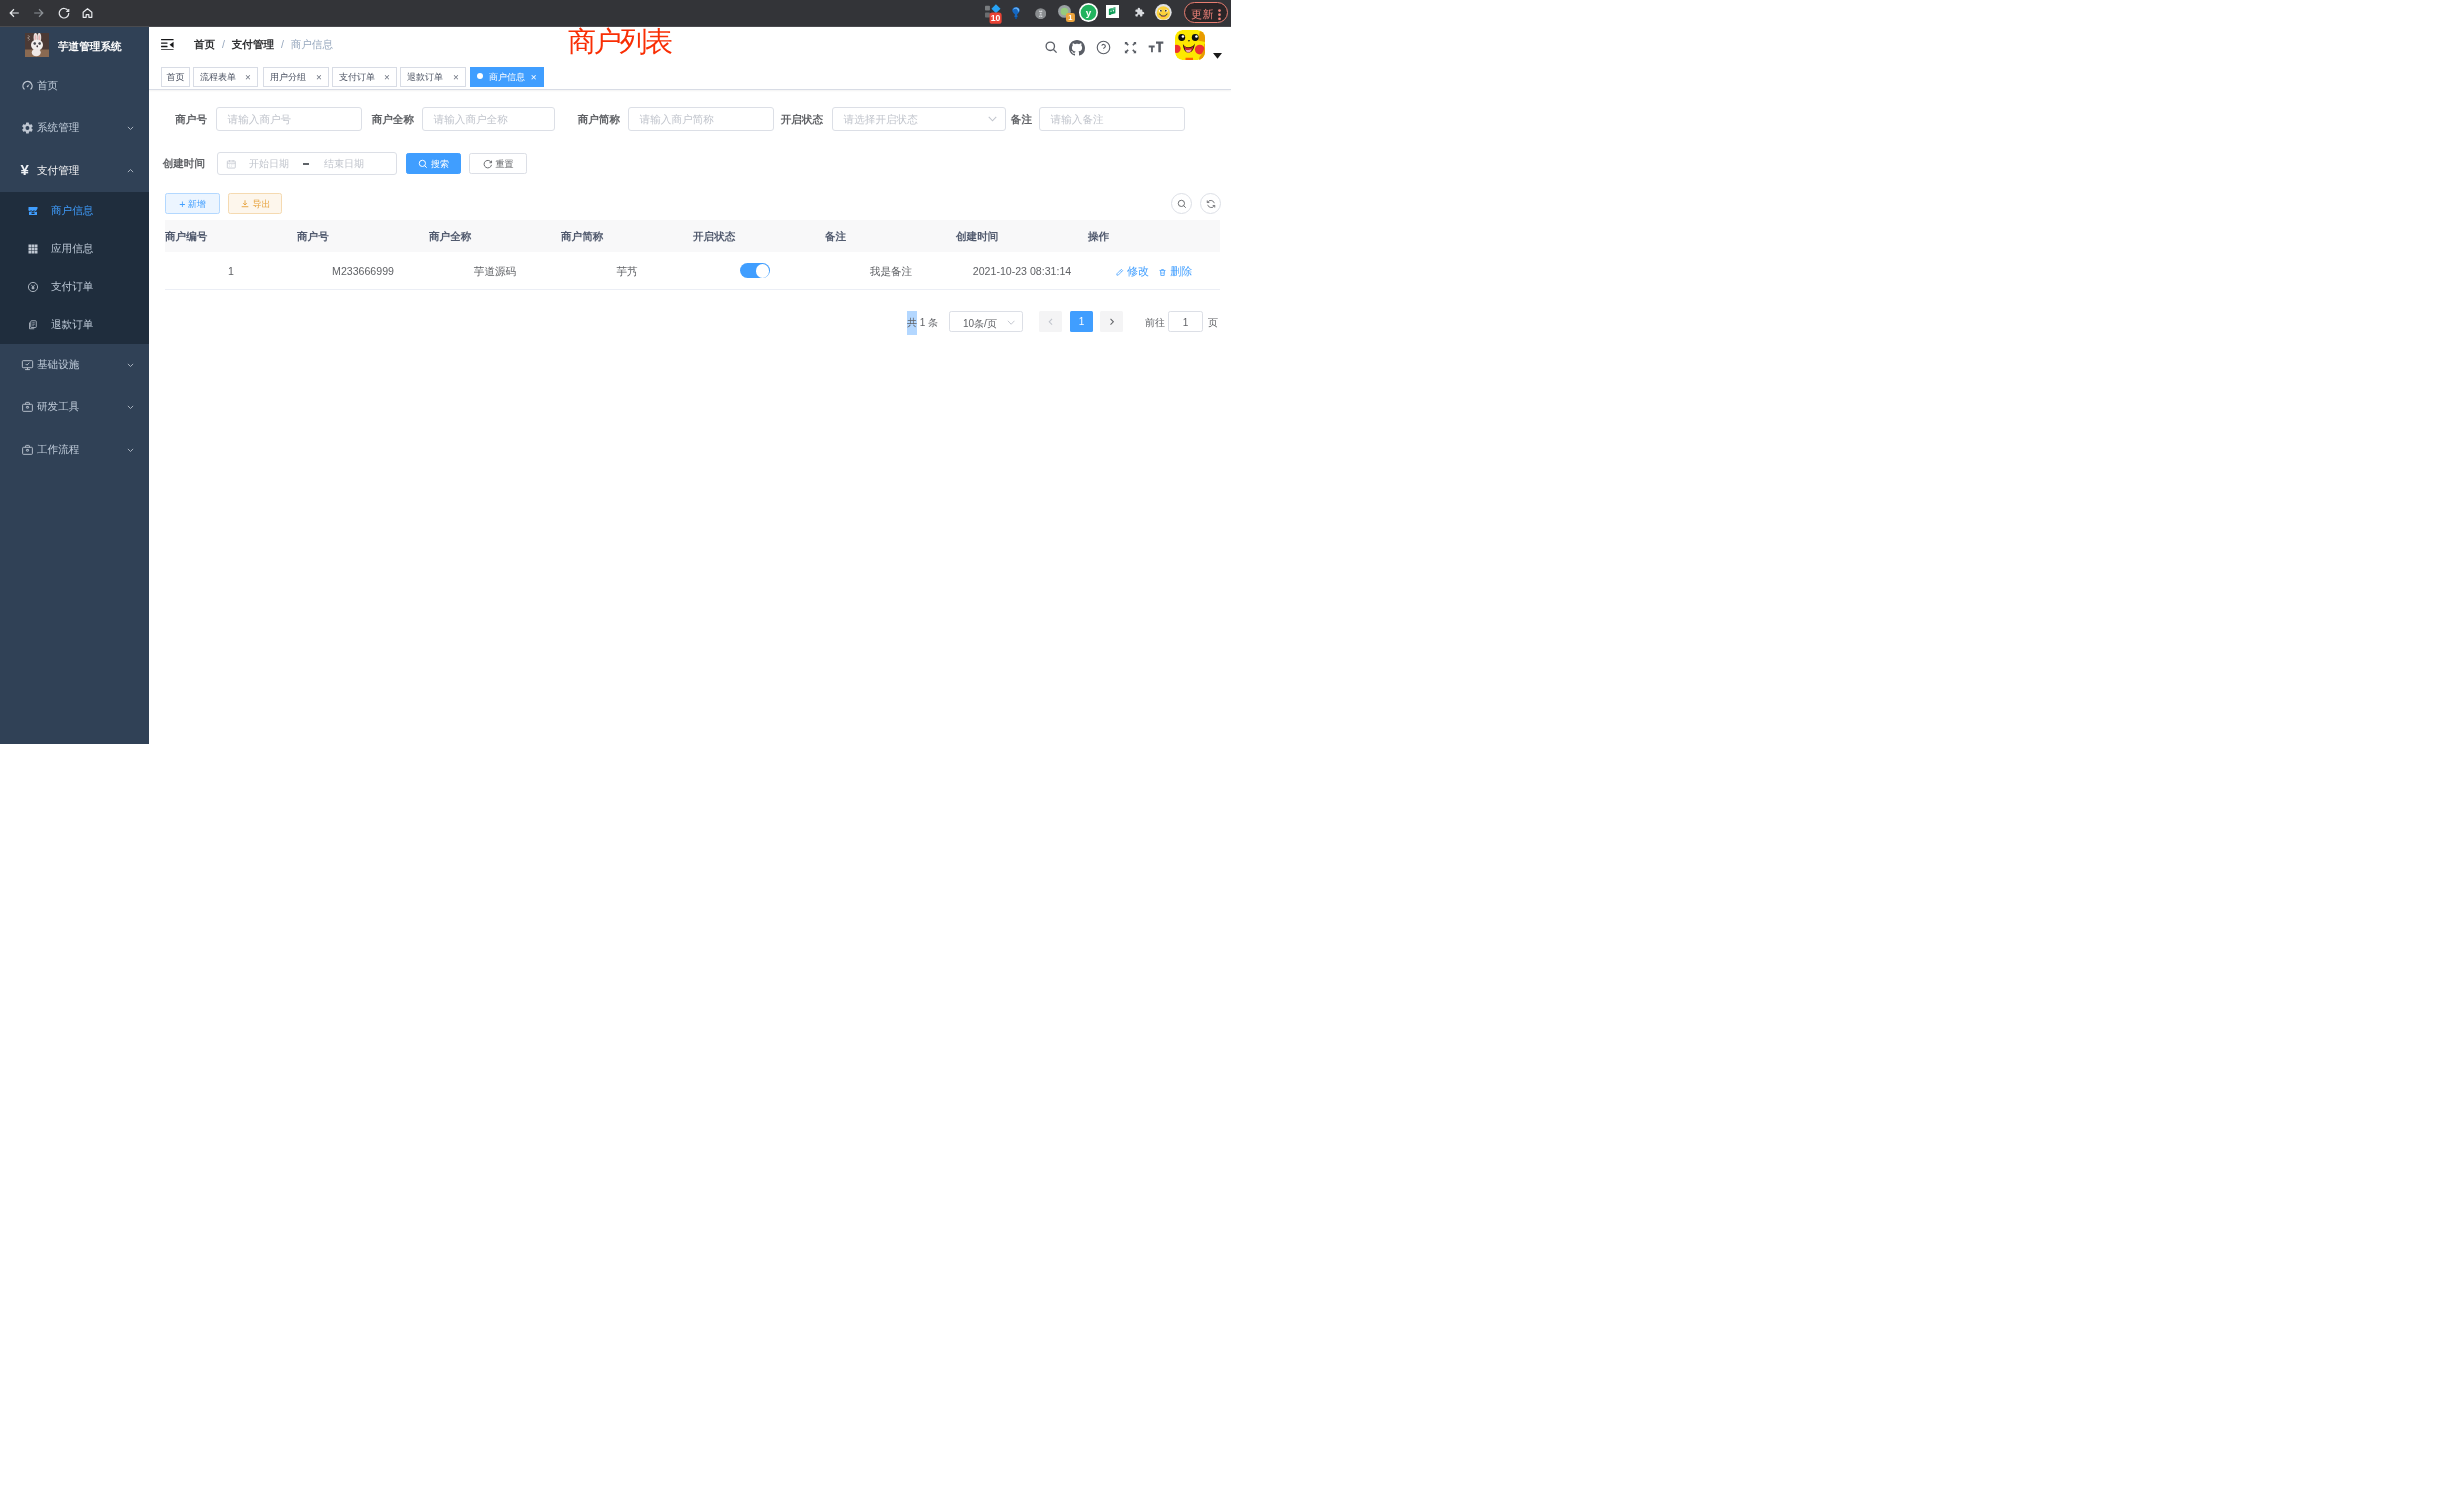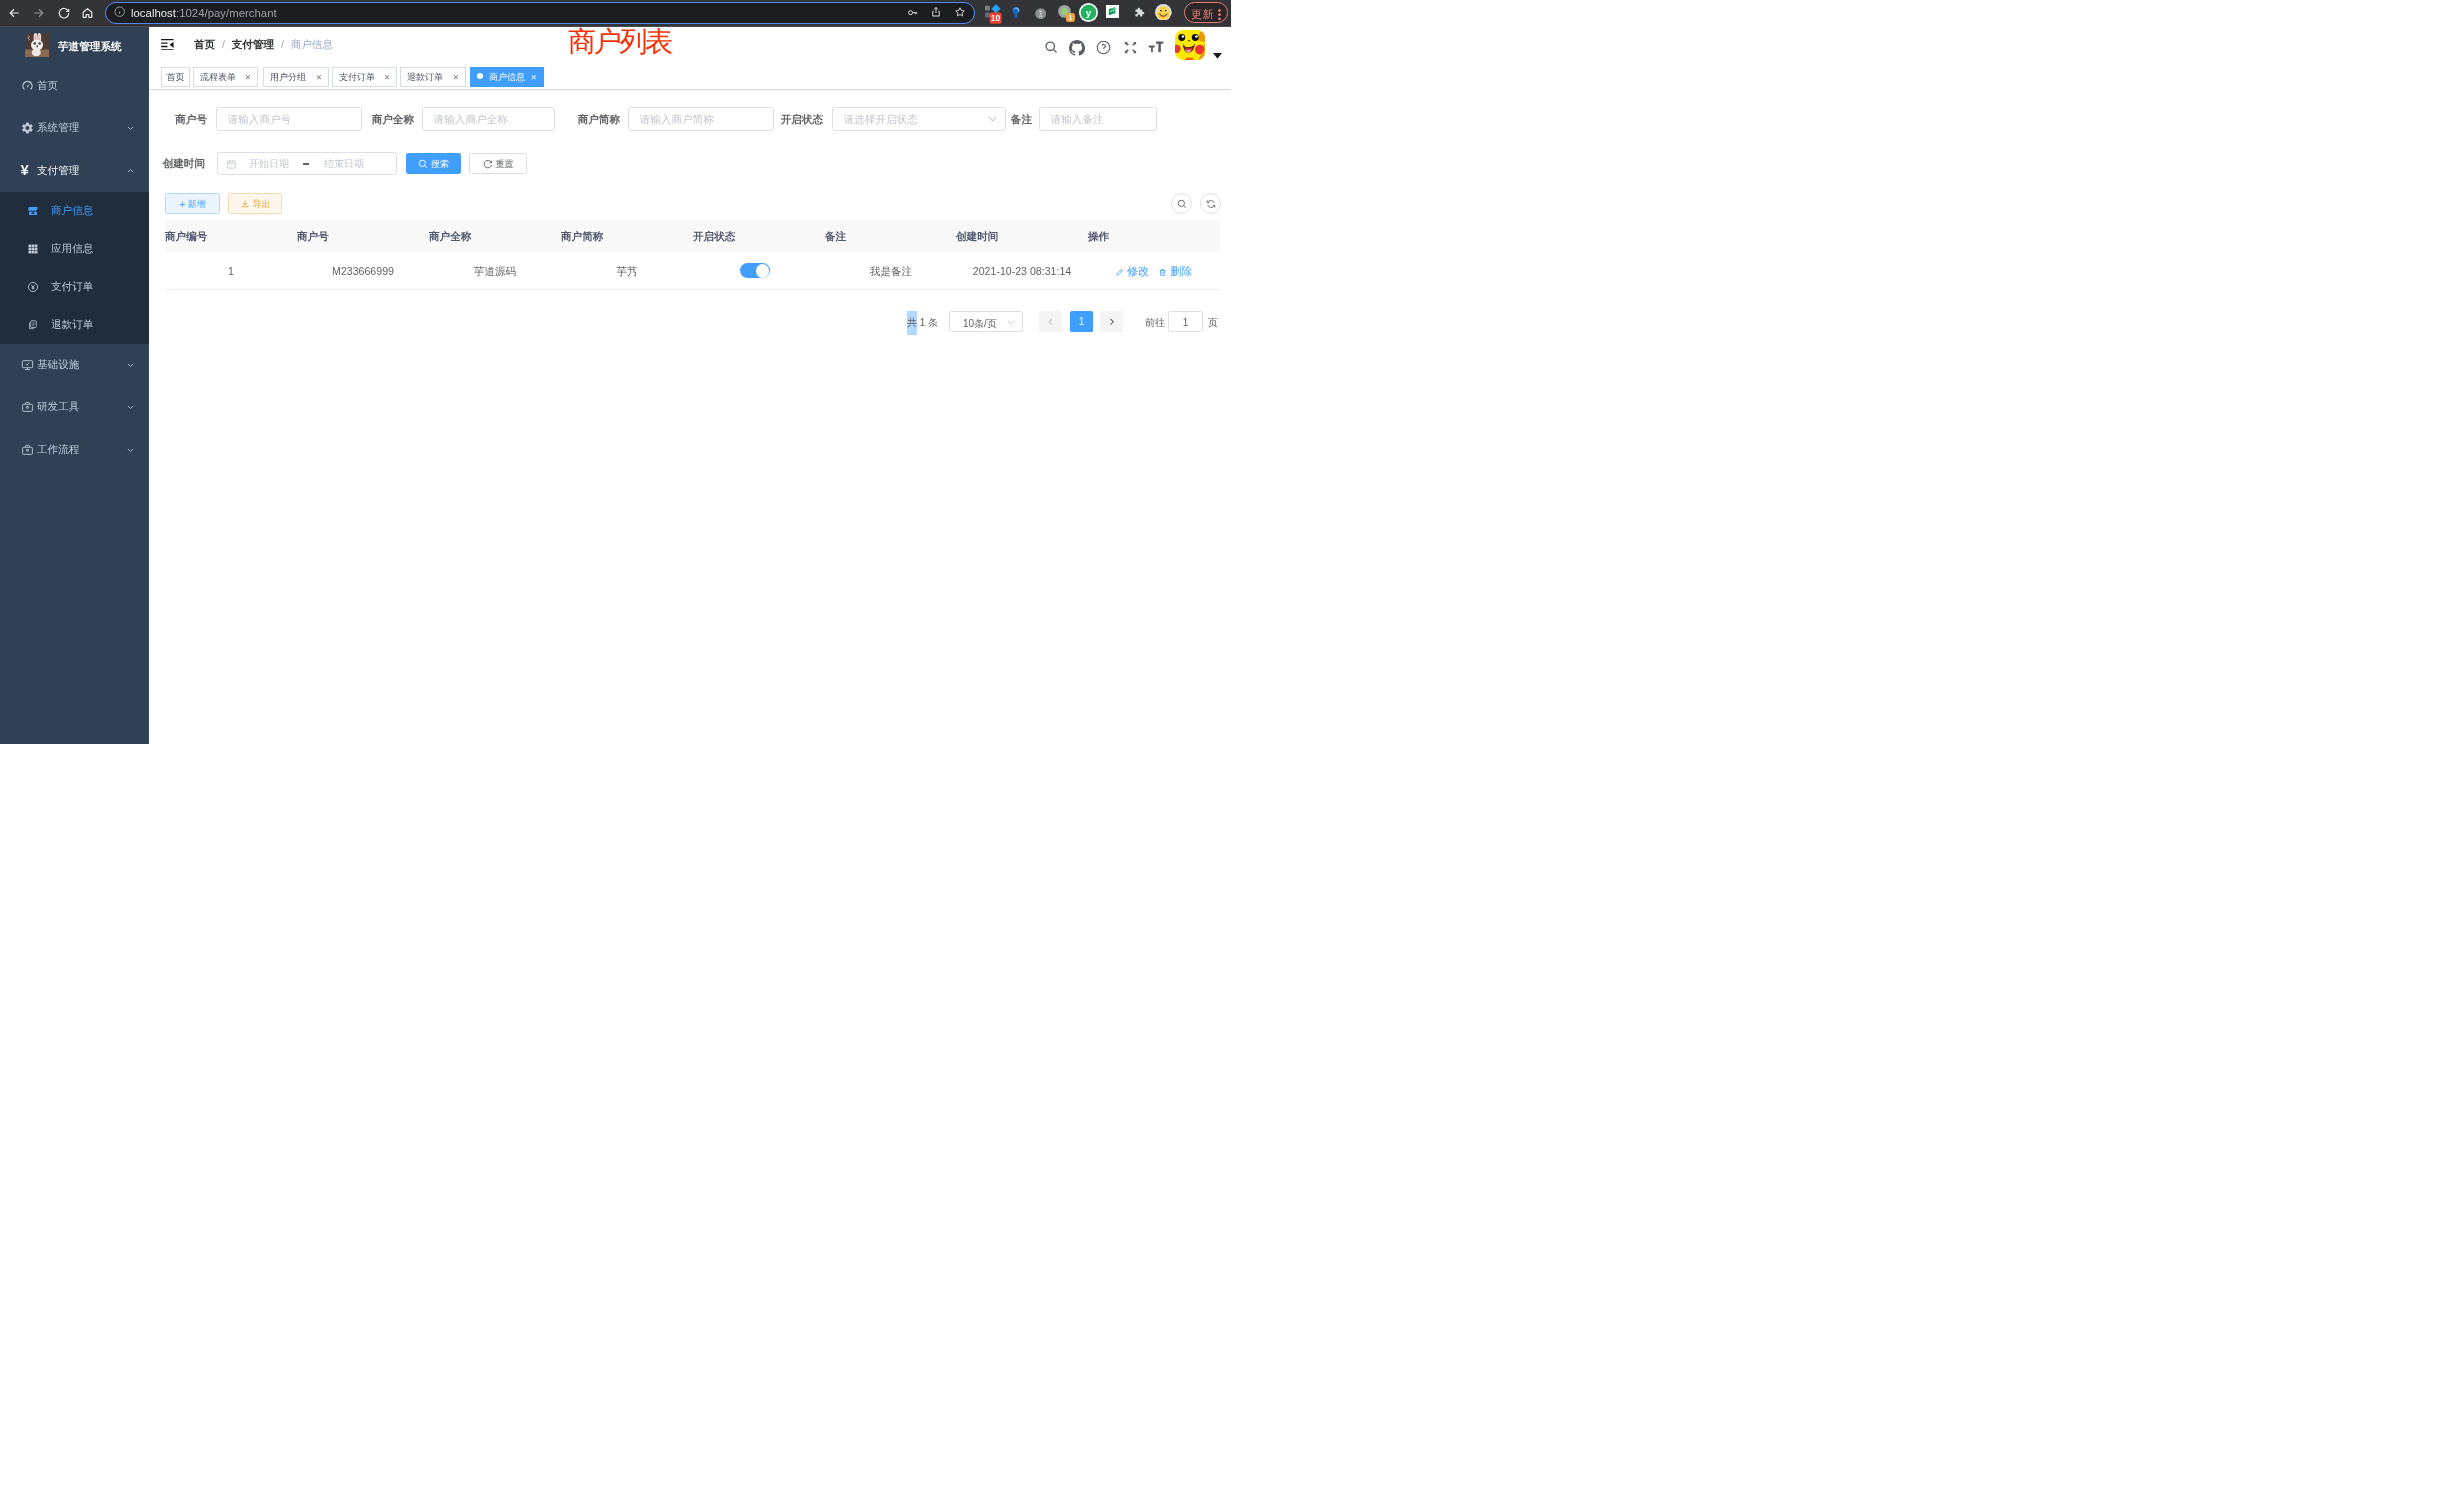--- a/index.html
+++ b/index.html
@@ -86,38 +86,20 @@
         <path d="M4 12h15M13 5l7 7-7 7"></path>
       </svg>
     <svg class="nav" style="left:58px" width="12" height="12" viewBox="0 0 24 24" fill="none" stroke="#e8eaed" stroke-width="2.4">
         <path d="M20.4 8A9.5 9.5 0 1 0 21.5 12"></path>
         <path d="M21.5 4v5h-5" stroke-linejoin="round"></path>
       </svg>
     <svg class="nav" style="left:81px" width="13" height="13" viewBox="0 0 24 24" fill="none" stroke="#e8eaed" stroke-width="2.2">
         <path d="M4 10.5 12 4l8 6.5V20h-5.5v-5h-5v5H4z" stroke-linejoin="round"></path>
       </svg>
 
-    <div class="urlpill">
-      <svg style="position:absolute;left:8.3px;top:3.8px" width="11.4" height="11.4" viewBox="0 0 24 24" fill="none" stroke="#9aa0a6" stroke-width="2">
-          <circle cx="12" cy="12" r="10"></circle>
-          <path d="M12 11v6M12 7.2v.2"></path>
-        </svg>
-      <div class="urltext"><span class="host">localhost</span>:1024/pay/merchant</div>
-      <svg style="position:absolute;right:56px;top:4.5px" width="11.4" height="11.4" viewBox="0 0 24 24" fill="none" stroke="#dadce0" stroke-width="2">
-          <circle cx="7.5" cy="12" r="4.2"></circle>
-          <path d="M11.7 12h9M17.5 12v3.4M20.7 12v2.6"></path>
-        </svg>
-      <svg style="position:absolute;right:32px;top:3px" width="12" height="12" viewBox="0 0 24 24" fill="none" stroke="#dadce0" stroke-width="2">
-          <path d="M12 14V3.5M8.5 6.5 12 3l3.5 3.5"></path>
-          <path d="M7 10.5H5.5V20h13v-9.5H17"></path>
-        </svg>
-      <svg style="position:absolute;right:8.3px;top:3px" width="12" height="12" viewBox="0 0 24 24" fill="none" stroke="#dadce0" stroke-width="1.8">
-          <path d="M12 3.6l2.6 5.4 5.9.8-4.3 4.1 1 5.9-5.2-2.8-5.2 2.8 1-5.9L3.5 9.8l5.9-.8z" stroke-linejoin="round"></path>
-        </svg>
-    </div>
 
     <svg style="position:absolute;left:985px;top:3.8px" width="17.4" height="20" viewBox="0 0 23 26">
       <rect x="0" y="2" width="6.5" height="6.5" rx="1" fill="#7a7d80"></rect>
       <rect x="0" y="11" width="6.5" height="6.5" rx="1" fill="#6a6d70"></rect>
       <path d="M14.5 0l6 6-6 6-6-6z" fill="#27a3f5"></path>
       <rect x="6" y="11" width="16" height="15" rx="3.5" fill="#ea4335"></rect>
       <text x="14" y="22.5" font-size="11.5" font-weight="bold" fill="#fff" text-anchor="middle">10</text>
     </svg>
     <svg style="position:absolute;left:1011px;top:6.8px" width="10" height="12" viewBox="0 0 13 19">
       <path d="M6.5 0C2.8 0 .5 2.3.5 5.3c0 3 2.9 5.2 4.4 6.7l-1.1 3.7h5.4L8.1 12c1.5-1.5 4.4-3.7 4.4-6.7 0-3-2.3-5.3-6-5.3z" fill="#1567c0"></path>
@@ -355,21 +337,21 @@
     <div class="finput" style="left:422px;top:107px;width:133px">请输入商户全称</div>
     <div class="flabel" style="left:568px;top:107px;width:52px">商户简称</div>
     <div class="finput" style="left:628px;top:107px;width:146px">请输入商户简称</div>
     <div class="flabel" style="left:774px;top:107px;width:49px">开启状态</div>
     <div class="finput" style="left:832px;top:107px;width:174px">请选择开启状态
       <svg style="position:absolute;right:7.6px;top:8.3px" width="9" height="6" viewBox="0 0 12 8" fill="none" stroke="#c0c4cc" stroke-width="1.4">
           <path d="M1 1.2 6 6.4l5-5.2"></path>
         </svg>
     </div>
     <div class="flabel" style="left:983px;top:107px;width:49px">备注</div>
-    <div class="finput" style="left:1039px;top:107px;width:118px">请输入备注</div>
+    <div class="finput" style="left:1039px;top:107px;width:146px">请输入备注</div>
 
     <div class="flabel" style="left:152px;top:151px;width:53px">创建时间</div>
     <div class="finput" style="left:217px;top:152px;width:180px;height:23px;color:#c0c4cc;padding-left:0">
       <svg style="position:absolute;left:7.6px;top:5.7px" width="10.6" height="10.6" viewBox="0 0 24 24" fill="none" stroke="#c0c4cc" stroke-width="1.8">
           <rect x="3" y="4.5" width="18" height="16" rx="1.5"></rect>
           <path d="M3 9.5h18M8 2.5v4M16 2.5v4"></path>
           <path d="M7.5 13h1.6M11.2 13h1.6M15 13h1.6M7.5 16.5h1.6M11.2 16.5h1.6" stroke-width="1.4"></path>
         </svg>
       <span style="position:absolute;left:31px;top:5.3px;font-size:10px;line-height:11.4px">开始日期</span>
       <span style="position:absolute;left:85px;top:10.2px;width:6px;height:1.5px;background:#5f6368"></span>

